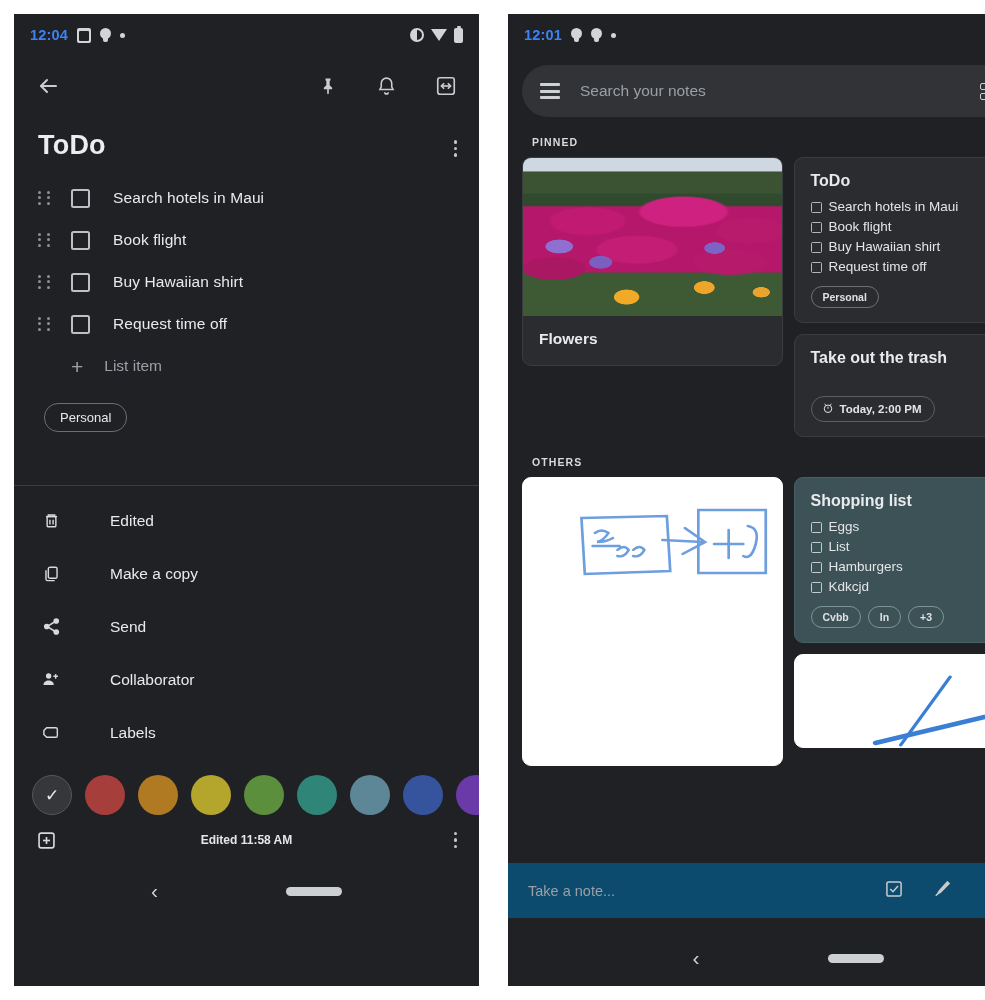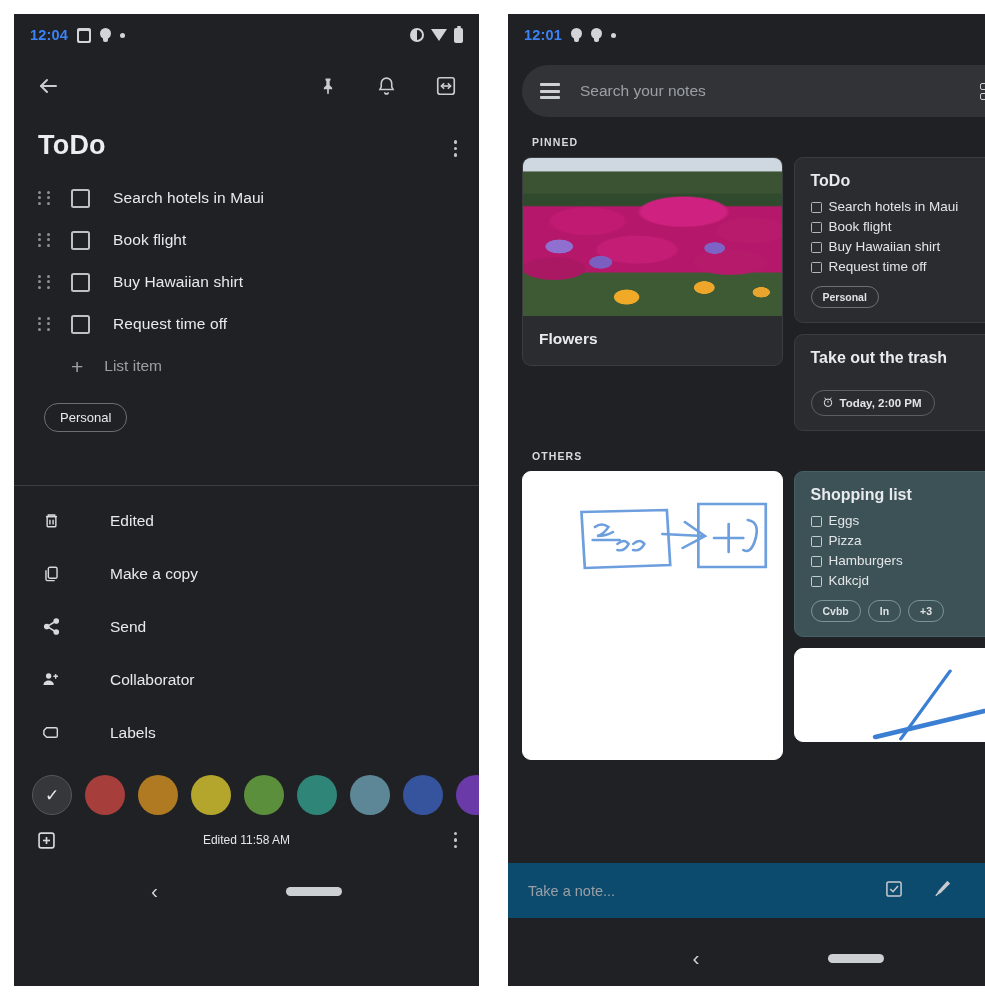--- a/index.html
+++ b/index.html
@@ -119,21 +119,21 @@
   .color-row { display:flex; align-items:center; gap:13px; padding: 14px 0 0 18px; height:58px; }
   .swatch { width:40px;height:40px;border-radius:50%; flex:0 0 auto; cursor:pointer; }
   .swatch-default {
     background:#35373a; border:1px solid #55585b;
     display:flex;align-items:center;justify-content:center; color:#e8eaed; font-size:17px;
   }
 
   .editor-bottombar {
     display:flex; align-items:center; height:46px; padding:0 22px; position:relative;
   }
-  .edited-text { color:#e4e6e8; font-size:12px; font-weight:normal; position:absolute; left:0; right:0; text-align:center; }
+  .edited-text { color:#e4e6e8; font-size:12px; font-weight:bold; position:absolute; left:0; right:0; text-align:center; }
   .bb-right { margin-left:auto; z-index:2; }
 
   
   .navbar { height:56px; display:flex; align-items:center; justify-content:center; gap:128px; background:#202124; }
   .nav-back { color:#d3d5d8; font-size:21px; }
   .nav-pill { width:56px;height:9px;background:#cdd0d3;border-radius:5px; }
 
   
   .notes-body { background:#202124; height: 874px; position:relative; overflow:hidden; }
   .searchbar {
@@ -194,21 +194,21 @@
   }
   .mini-text { color:#e3e5e8; font-size:13.5px; line-height:16px; }
   .chip-row { display:flex; gap:7px; flex-wrap:wrap; margin-top:11px; }
   .mini-chip {
     border:1px solid #6d7073; border-radius:11px; color:#dfe1e4;
     font-size:10.5px; font-weight:bold; padding:4px 11px;
   }
   .reminder-chip {
     display:inline-flex; align-items:center; gap:6px;
     border:1px solid #5c5f62; border-radius:13px; padding:5px 12px 5px 10px;
-    color:#e2e4e7; font-size:11.5px; font-weight:bold; margin-top:14px;
+    color:#e2e4e7; font-size:11.5px; font-weight:bold; margin-top:20px;
   }
 
   .card-teal { background:#3c5256; border:1px solid #476064; }
   .card-teal .mini-box { border-color:#c4cdcd; }
   .card-teal .mini-chip { border-color:#7b9396; }
 
   .card-white { background:#ffffff; border:1px solid #ffffff; }
   .sketch-a { height:287px; position:relative; }
   .sketch-b { height:92px; position:relative; }
 
@@ -546,21 +546,21 @@
 
         <div class="col">
           <div class="card card-teal card-pad">
             <div class="card-head">Shopping list</div>
             <div class="mini-row">
               <span class="mini-box"></span>
               <span class="mini-text">Eggs</span>
             </div>
             <div class="mini-row">
               <span class="mini-box"></span>
-              <span class="mini-text">Pizza</span>
+              <span class="mini-text">List</span>
             </div>
             <div class="mini-row">
               <span class="mini-box"></span>
               <span class="mini-text">Hamburgers</span>
             </div>
             <div class="mini-row">
               <span class="mini-box"></span>
               <span class="mini-text">Kdkcjd</span>
             </div>
             <div class="chip-row">

